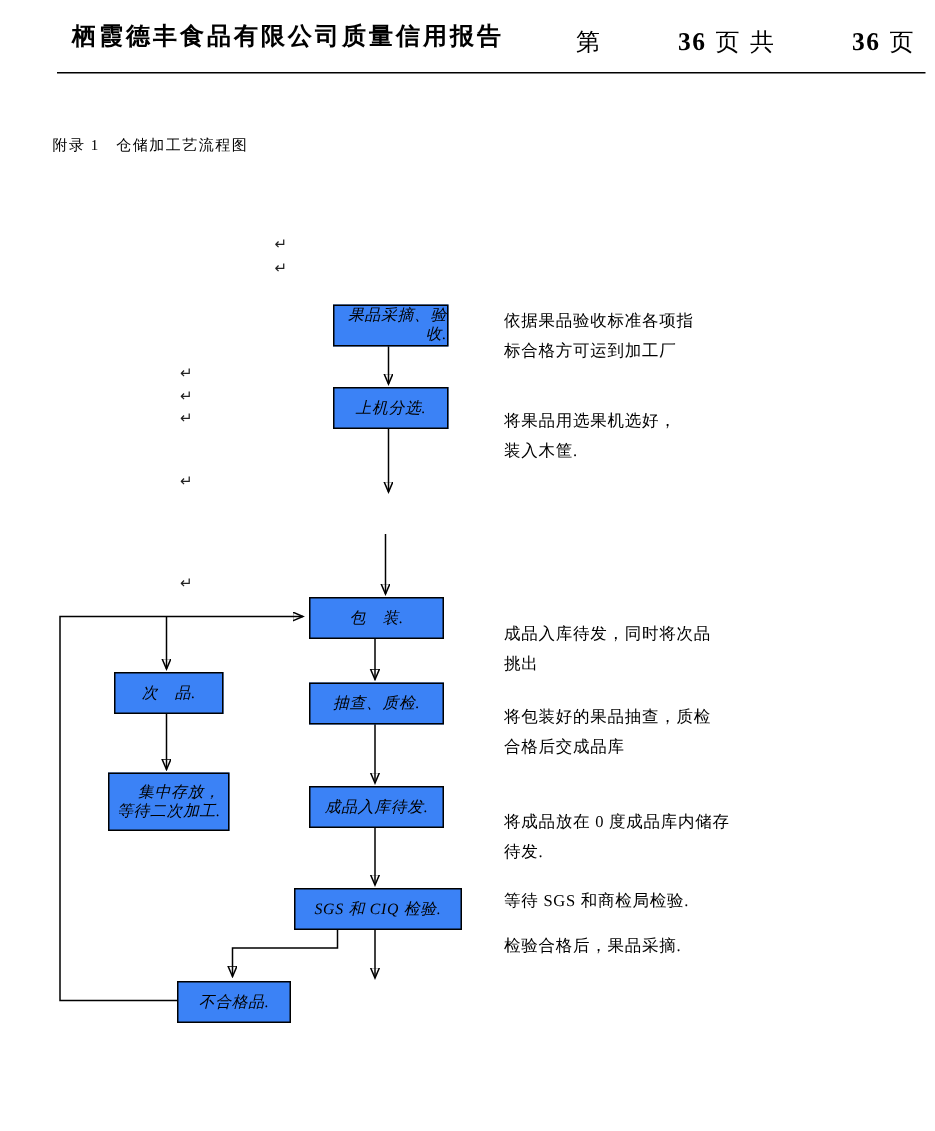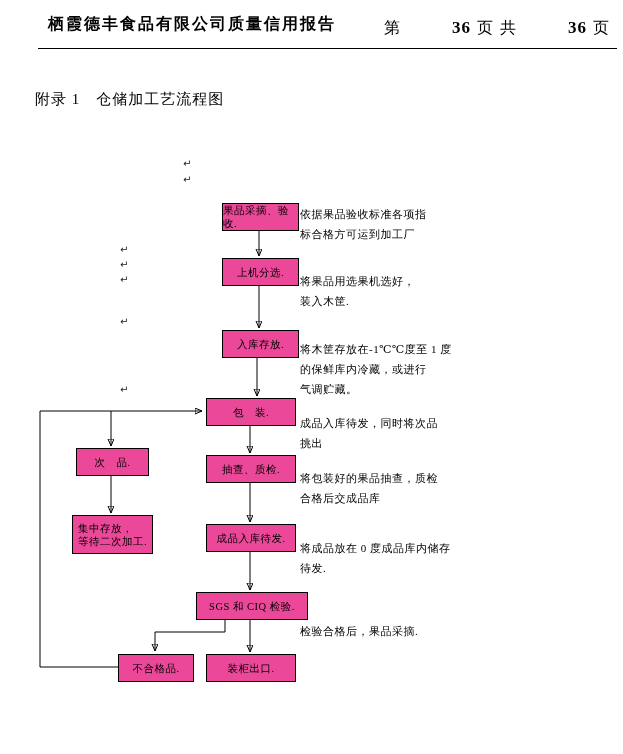--- a/index.html
+++ b/index.html
@@ -20,39 +20,41 @@
     font-size:16px;letter-spacing:1px;
   }
   .pageinfo span{margin:0 3px;}
   .pageinfo .num{font-weight:bold;font-size:17px;margin-left:48px;}
   .header-rule{
     position:absolute;left:38px;right:6px;top:48px;
     border-top:1px solid #000;height:0;
   }
   .appendix{
     position:absolute;left:35px;top:90px;
-    font-size:15px;letter-spacing:1px;
+    font-size:10px;letter-spacing:1px;
   }
   .connectors{position:absolute;left:0;top:0;}
   .connectors path{stroke:#000;stroke-width:1;fill:none;}
   .fbox{
     position:absolute;
     border:1px solid #000;
-    background:#ec4899;
+    background:#3b82f6;
     display:flex;align-items:center;justify-content:center;
-    text-align:left;
+    text-align:right;
     font-size:10.5px;line-height:13px;
     letter-spacing:0.5px;
     white-space:pre-line;
+    font-style:italic;
   }
   .note{
     position:absolute;
     font-size:11px;line-height:20px;
     white-space:pre-line;
     letter-spacing:0.5px;
+    padding-left:36px;
   }
   .mark{
     position:absolute;
     font-size:10px;color:#222;
     font-family:"DejaVu Sans",sans-serif;
   }
 </style>
 </head>
 <body>
 
@@ -82,44 +84,40 @@
     <path d="M250 550 V590" marker-end="url(#arr)"></path>
     <path d="M250 618 V652" marker-end="url(#arr)"></path>
     <path d="M118 667 H40 V411 H202" marker-end="url(#arr)"></path>
     <path d="M111 411 V446" marker-end="url(#arr)"></path>
     <path d="M111 474 V513" marker-end="url(#arr)"></path>
     <path d="M225 618 V632 H155 V651" marker-end="url(#arr)"></path>
   </svg>
 
   <div class="fbox" style="left:222px;top:203px;width:75px;height:26px">果品采摘、验收.</div>
   <div class="fbox" style="left:222px;top:258px;width:75px;height:26px">上机分选.</div>
-  <div class="fbox" style="left:222px;top:330px;width:75px;height:26px">入库存放.</div>
   <div class="fbox" style="left:206px;top:398px;width:88px;height:26px">包　装.</div>
   <div class="fbox" style="left:76px;top:448px;width:71px;height:26px">次　品.</div>
   <div class="fbox" style="left:206px;top:455px;width:88px;height:26px">抽查、质检.</div>
   <div class="fbox" style="left:72px;top:515px;width:79px;height:37px">集中存放，
 等待二次加工.</div>
   <div class="fbox" style="left:206px;top:524px;width:88px;height:26px">成品入库待发.</div>
   <div class="fbox" style="left:196px;top:592px;width:110px;height:26px">SGS 和 CIQ 检验.</div>
   <div class="fbox" style="left:118px;top:654px;width:74px;height:26px">不合格品.</div>
-  <div class="fbox" style="left:206px;top:654px;width:88px;height:26px">装柜出口.</div>
 
   <div class="note" style="left:300px;top:204px">依据果品验收标准各项指
 标合格方可运到加工厂</div>
   <div class="note" style="left:300px;top:271px">将果品用选果机选好，
 装入木筐.</div>
-  <div class="note" style="left:300px;top:339px">将木筐存放在-1℃℃度至 1 度
-的保鲜库内冷藏，或进行
-气调贮藏。</div>
   <div class="note" style="left:300px;top:413px">成品入库待发，同时将次品
 挑出</div>
   <div class="note" style="left:300px;top:468px">将包装好的果品抽查，质检
 合格后交成品库</div>
   <div class="note" style="left:300px;top:538px">将成品放在 0 度成品库内储存
 待发.</div>
+  <div class="note" style="left:300px;top:591px">等待 SGS 和商检局检验.</div>
   <div class="note" style="left:300px;top:621px">检验合格后，果品采摘.</div>
 
   <span class="mark" style="left:183px;top:158px">↵</span>
   <span class="mark" style="left:183px;top:174px">↵</span>
   <span class="mark" style="left:120px;top:244px">↵</span>
   <span class="mark" style="left:120px;top:259px">↵</span>
   <span class="mark" style="left:120px;top:274px">↵</span>
   <span class="mark" style="left:120px;top:316px">↵</span>
   <span class="mark" style="left:120px;top:384px">↵</span>
 

